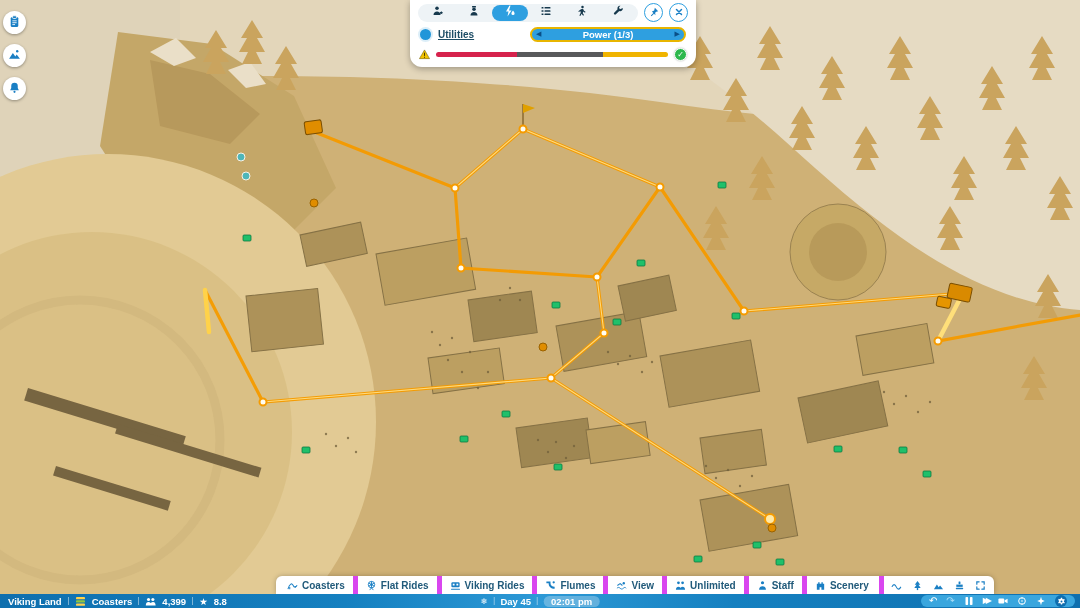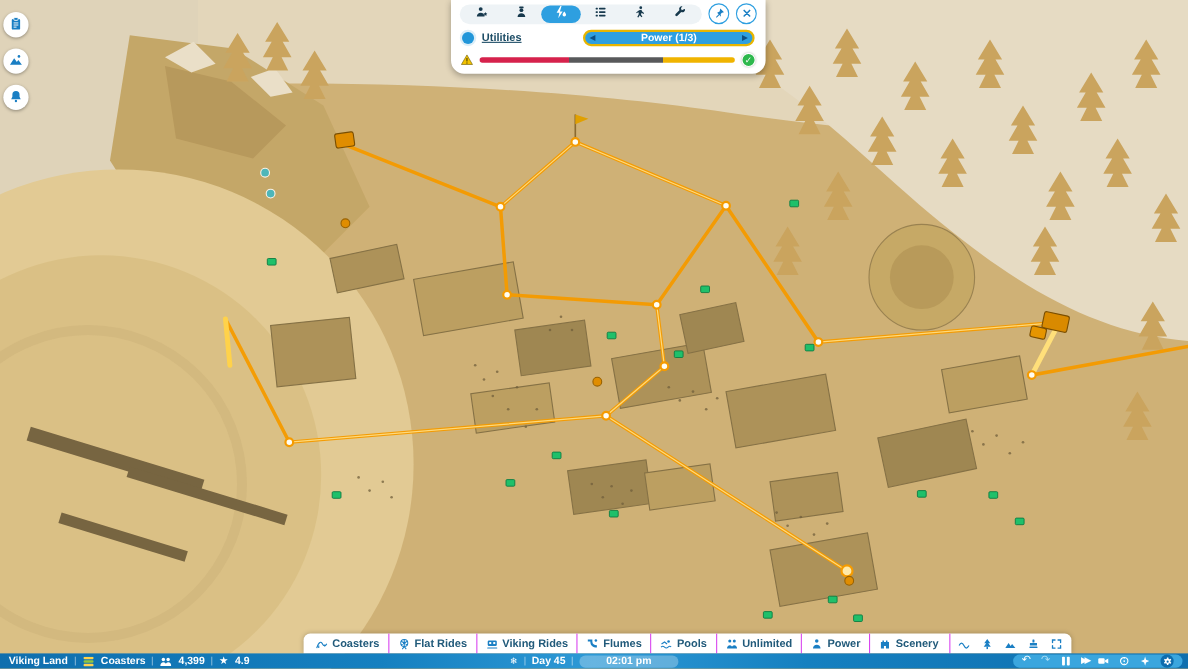--- a/index.html
+++ b/index.html
@@ -48,35 +48,35 @@
   .legend-bar { flex: 1; height: 5px; border-radius: 3px;
     background: linear-gradient(90deg, #d6224c 0, #d6224c 35%, #58595b 35%, #58595b 72%, #f0b400 72%, #f0b400 100%); }
   .ok-circle { width: 13px; height: 13px; border-radius: 50%; background: #2db84d; color: #fff; font-size: 8px; font-weight: bold; display: flex; align-items: center; justify-content: center; border: 1px solid #fff; box-shadow: 0 0 2px rgba(0,0,0,.3); font-family:"DejaVu Sans",sans-serif; }
 
   .pinclose { position: absolute; left: 410px; top: 59px; width: 286px; display: flex; justify-content: center; gap: 10px; }
   .dark-btn { background: rgba(48,42,30,.74); color: #fff; font-size: 9px; padding: 2px 9px; border-radius: 3px; border: none; cursor: pointer; }
 
   
   .toolbar { position: absolute; left: 276px; bottom: 14px; height: 18px; background: #fff; border-radius: 6px 6px 0 0; display: flex; align-items: center; padding: 0 3px; box-shadow: 0 0 5px rgba(0,0,0,.25); }
   .tb-tab { display: flex; align-items: center; gap: 4px; padding: 0 8px; height: 100%; background: none; border: none; font-weight: bold; font-size: 10px; color: #215a7a; cursor: pointer; white-space: nowrap; }
-  .tb-tab + .tb-tab, .tools { border-left: 1px solid #d946ef; }
+  .tb-tab + .tb-tab, .tools { border-left: 5px solid #d946ef; }
   .tb-tab svg { width: 11px; height: 11px; color: #1a7fc4; }
   .tools { display: flex; height: 100%; margin-left: 2px; padding-left: 2px; }
   .tool-btn { border: none; background: none; width: 21px; height: 100%; display: flex; align-items: center; justify-content: center; color: #1a7fc4; cursor: pointer; padding:0; }
   .tool-btn svg { width: 11px; height: 11px; }
 
   
   .statusbar { position: absolute; left: 0; right: 0; bottom: 0; height: 14px;
     background: linear-gradient(90deg, #0f6fae 0%, #1580c0 32%, #2d99d6 50%, #1580c0 68%, #0f6fae 100%);
-    color: #fff; font-size: 9.5px; font-weight: bold; text-decoration: underline; }
+    color: #fff; font-size: 9.5px; font-weight: bold; }
   .sb-left { position: absolute; left: 8px; top: 0; bottom: 0; display: flex; align-items: center; gap: 6px; }
   .sb-mid { position: absolute; left: 50%; transform: translateX(-50%); top: 0; bottom: 0; display: flex; align-items: center; gap: 6px; }
   .sb-right { position: absolute; right: 5px; top: 1px; bottom: 1px; background: #3aa6de; border-radius: 7px; display: flex; align-items: center; gap: 9px; padding: 0 8px; }
   .sb-div { width: 1px; height: 8px; background: rgba(255,255,255,.45); }
-  .time-pill { background: rgba(255,255,255,.28); border-radius: 7px; padding: 0 24px; height: 11px; display: flex; align-items: center; cursor: pointer; }
+  .time-pill { background: rgba(255,255,255,.28); border-radius: 7px; padding: 0 7px; height: 11px; display: flex; align-items: center; cursor: pointer; }
   .glyph { font-family: "DejaVu Sans", sans-serif; }
   .ctrl { background: none; border: none; color: #fff; font-size: 10px; padding: 0; display: flex; align-items: center; cursor: pointer; line-height: 1; }
   .ctrl svg { width: 10px; height: 10px; }
   .ctrl.dim { color: #a9ddf6; }
   .ff { letter-spacing: -3px; font-size: 8px; }
   .gear-wrap { width: 12px; height: 12px; border-radius: 50%; background: #0e6dae; display: flex; align-items: center; justify-content: center; border: none; cursor: pointer; padding:0; color:#fff; }
   .gear-wrap svg { width: 9px; height: 9px; }
   .sb-ic svg { width: 11px; height: 9px; display: block; }
 </style>
 </head>
@@ -425,36 +425,36 @@
           <circle cx="19" cy="5" r="2.5"></circle>
         </svg>
       <span>Flumes</span>
     </button>
     <button class="tb-tab">
       <svg viewBox="0 0 24 24" fill="none" stroke="currentColor" stroke-width="2.2">
           <circle cx="17" cy="7" r="2.6" fill="currentColor" stroke="none"></circle>
           <path d="M3 12l6-4 5 4"></path>
           <path d="M2 18c2.5-2.4 4.5-2.4 7 0s4.5 2.4 7 0 4.5-2.4 6 0" stroke-width="2"></path>
         </svg>
-      <span>Pools</span>
+      <span>View</span>
     </button>
     <button class="tb-tab">
       <svg viewBox="0 0 24 24" fill="currentColor">
           <circle cx="7.5" cy="6" r="3"></circle>
           <circle cx="16.5" cy="6" r="3"></circle>
           <path d="M2 21c0-4 2.4-6.5 5.5-6.5S13 17 13 21zM11 21c0-4 2.4-6.5 5.5-6.5S22 17 22 21z"></path>
         </svg>
       <span>Unlimited</span>
     </button>
     <button class="tb-tab">
       <svg viewBox="0 0 24 24" fill="currentColor">
           <circle cx="12" cy="6" r="3.5"></circle>
           <path d="M4.5 21c0-5 3.3-7.5 7.5-7.5s7.5 2.5 7.5 7.5z"></path>
         </svg>
-      <span>Power</span>
+      <span>Staff</span>
     </button>
     <button class="tb-tab">
       <svg viewBox="0 0 24 24" fill="currentColor">
           <path d="M4 21V8h3V5h3v3h4V5h3v3h3v13h-6v-5h-4v5z"></path>
         </svg>
       <span>Scenery</span>
     </button>
 
     <span class="tools">
       <button class="tool-btn">
@@ -504,21 +504,21 @@
       <span class="sb-ic">
         <svg viewBox="0 0 14 10" fill="#fff">
             <circle cx="4.5" cy="2.5" r="2"></circle>
             <circle cx="10" cy="2.5" r="2"></circle>
             <path d="M1 10c0-2.8 1.5-4.3 3.5-4.3S8 7.2 8 10zM6.8 10c0-2.8 1.4-4.3 3.4-4.3S13.5 7.2 13.5 10z"></path>
           </svg>
       </span>
       <span>4,399</span>
       <span class="sb-div"></span>
       <span class="glyph">★</span>
-      <span>4.9</span>
+      <span>8.8</span>
     </div>
 
     <div class="sb-mid">
       <span class="glyph" style="font-size:8px">❄</span>
       <span class="sb-div"></span>
       <span>Day 45</span>
       <span class="sb-div"></span>
       <span class="time-pill">02:01 pm</span>
     </div>
 

